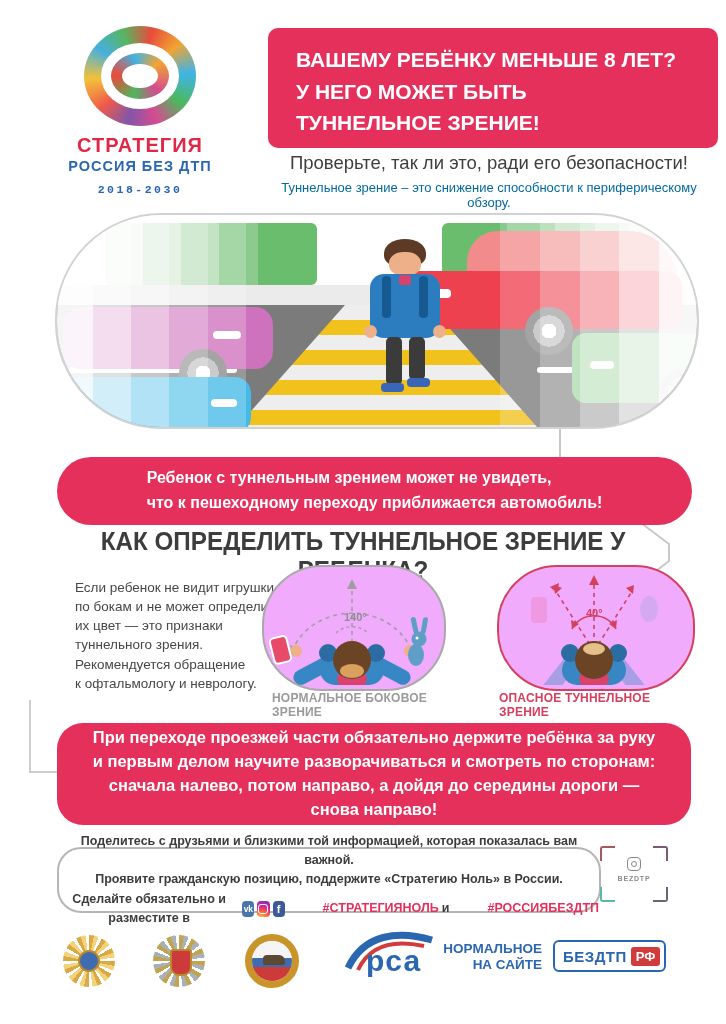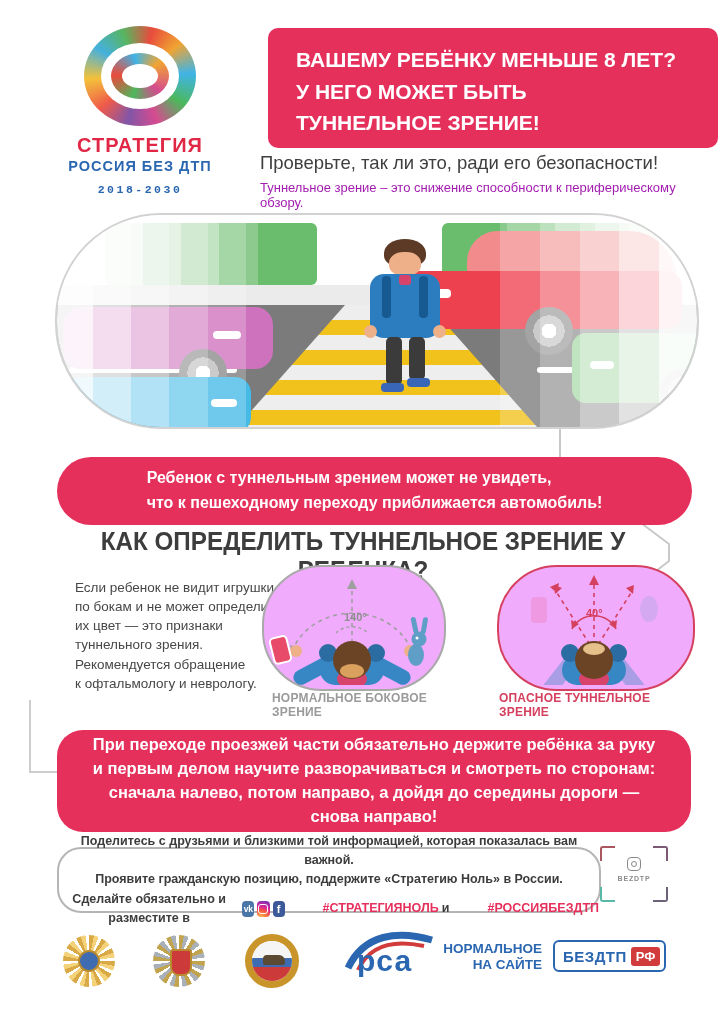--- a/index.html
+++ b/index.html
@@ -17,23 +17,23 @@
   .logo-ring-inner{position:absolute;inset:27px;border-radius:50%;
     background:conic-gradient(from 200deg,#4cb85c,#e84c3d,#3fb4e6,#f0a432,#d64b8f,#4cb85c);}
   .logo-ring-inner::after{content:"";position:absolute;inset:11px;border-radius:50%;background:#fff;}
   .logo-brand{margin-top:8px;font-size:20px;font-weight:800;letter-spacing:1px;color:#e02746;}
   .logo-brand2{font-size:14.5px;font-weight:800;letter-spacing:1px;color:#2b67b1;margin-top:1px;}
   .logo-years{font-size:11.5px;font-weight:800;letter-spacing:2.5px;color:#2b67b1;margin-top:9px;font-family:Liberation Mono, monospace;}
 
   
   .header-box{left:268px;top:28px;width:450px;height:120px;background:#e6305c;border-radius:10px;}
   .header-title{padding:16px 20px 0 28px;color:#ffffff;font-size:21px;line-height:1.5;font-weight:800;}
-  .intro{left:260px;top:152px;width:458px;}
+  .intro{left:260px;top:152px;width:458px;text-align:center;}
   .intro-title{font-size:18.5px;color:#3f3f3f;font-weight:500;}
-  .intro-sub{font-size:13px;color:#a21caf;margin-top:6px;font-weight:500;}
+  .intro-sub{font-size:13px;color:#0369a1;margin-top:6px;font-weight:500;}
 
   
   .connectors{left:0;top:0;width:726px;height:1024px;z-index:1;pointer-events:none;}
 
   
   .scene{left:55px;top:213px;width:640px;height:212px;border:2px solid #d2d2d2;border-radius:106px;
          overflow:hidden;background:#ffffff;z-index:2;}
   .scene *{position:absolute;}
   .hedge-l{left:48px;top:8px;width:212px;height:62px;border-radius:6px;
     background:linear-gradient(to right,#eef6ee 0 18%,#d3ead2 18% 36%,#b2dcb2 36% 54%,#8ccb8d 54% 72%,#69bd6d 72% 100%);}
@@ -96,21 +96,21 @@
   .panel-normal{left:262px;top:565px;width:180px;height:122px;border:2px solid #a9a9a9;border-radius:60px;}
   .panel-tunnel{left:497px;top:565px;width:194px;height:122px;border:2px solid #d5405f;border-radius:60px;}
   .panel svg{position:absolute;left:0;top:0;}
   .panel text{font-family:"Liberation Sans",sans-serif;font-size:11px;font-weight:700;}
   .caption{top:691px;font-size:12px;font-weight:700;letter-spacing:.2px;z-index:2;}
   .caption-normal{left:272px;width:180px;color:#9a9a9a;}
   .caption-tunnel{left:499px;width:200px;color:#d5405f;}
 
   
   .advice{left:57px;top:723px;width:634px;height:102px;background:#e6305c;border-radius:26px;z-index:2;
-          display:flex;align-items:center;justify-content:center;text-align:center;margin-top:7px;}
+          display:flex;align-items:center;justify-content:center;text-align:center;}
   .advice-text{color:#fff;font-size:16.5px;font-weight:700;line-height:1.45;}
 
   
   .share{left:57px;top:847px;width:540px;height:62px;border:2px solid #b5b5b5;border-radius:24px;background:#fff;
          z-index:2;display:flex;flex-direction:column;justify-content:center;text-align:center;}
   .share-line{font-size:12.5px;font-weight:700;color:#3c3c3c;line-height:1.55;}
   .share-line3{display:flex;align-items:center;justify-content:center;gap:3px;}
   .hashtag{color:#e6305c;font-weight:800;margin-left:35px;}
   .sicon{display:inline-flex;width:16px;height:16px;border-radius:4px;align-items:center;justify-content:center;
          color:#fff;font-size:8.5px;font-weight:800;line-height:1;}
@@ -136,21 +136,21 @@
   .burst{position:absolute;inset:3px;border-radius:50%;}
   .burst-gold{background:repeating-conic-gradient(#d9a945 0 11deg,#f3d27a 11deg 22deg,rgba(255,255,255,0) 22deg 30deg);}
   .burst-silver{background:repeating-conic-gradient(#c2a44e 0 11deg,#aab0b8 11deg 22deg,rgba(255,255,255,0) 22deg 30deg);}
   .emblem .core-blue{position:absolute;inset:18px;border-radius:50%;background:#3f6bb0;border:2px solid #b98a2e;}
   .emblem .core-red{position:absolute;left:20px;top:17px;width:18px;height:23px;background:#cc3a3a;
                     border:2px solid #b98a2e;border-radius:3px 3px 9px 9px;}
   .emblem-ring{position:absolute;inset:2px;border-radius:50%;border:7px solid #c9942a;overflow:hidden;}
   .emblem-ring .tricolor{position:absolute;inset:0;background:linear-gradient(#f5f5f5 0 42%,#3f6bb0 42% 64%,#cc3a3a 64% 100%);}
   .emblem-ring .car{position:absolute;left:11px;top:14px;width:22px;height:10px;background:#5a4a33;border-radius:4px 6px 2px 2px;}
   .rsa{left:340px;top:928px;width:100px;height:52px;z-index:2;}
-  .rsa-text{position:absolute;left:17px;top:16px;font-size:30px;font-weight:800;color:#2b67b1;letter-spacing:1px;}
+  .rsa-text{position:absolute;left:26px;top:16px;font-size:30px;font-weight:800;color:#2b67b1;letter-spacing:1px;}
   .details{left:438px;top:941px;width:104px;text-align:right;color:#2b67b1;font-size:13.5px;font-weight:800;
            line-height:1.15;z-index:2;}
   .badge{left:553px;top:940px;height:28px;display:flex;align-items:center;border:2px solid #2b67b1;border-radius:6px;
          background:#fff;padding:0 4px 0 8px;z-index:2;}
   .badge-name{color:#2b67b1;font-size:15px;font-weight:800;letter-spacing:.5px;margin-right:4px;}
   .badge-rf{background:#d23b3b;color:#fff;font-size:13px;font-weight:800;padding:2px 5px;border-radius:3px;}
 </style>
 </head>
 <body>
 

